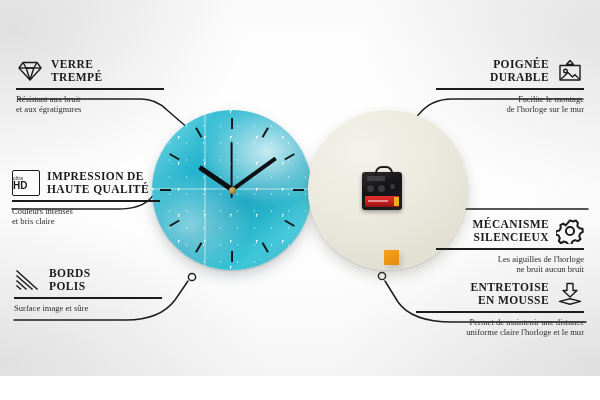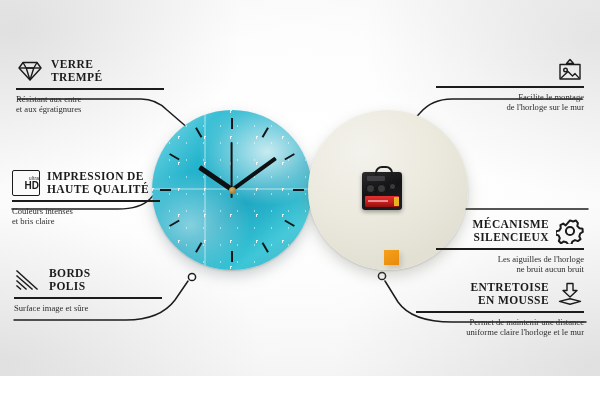--- a/index.html
+++ b/index.html
@@ -192,21 +192,21 @@
     white-space: pre-line;
   }
   .f-icon { flex: 0 0 auto; line-height: 0; }
 
   
   .hd-badge {
     width: 26px; height: 24px;
     border: 1.6px solid #1b1b1b;
     border-radius: 2px;
     display: flex; flex-direction: column;
-    align-items: flex-end; justify-content: center;
+    align-items: flex-start; justify-content: center;
     font-family: "Liberation Sans", sans-serif;
     color: #1b1b1b;
   }
   .hd-badge .u { font-size: 4.6px; letter-spacing: .2px; line-height: 5px; }
   .hd-badge .h { font-size: 10px; font-weight: bold; line-height: 10px; }
 </style>
 </head>
 <body>
 
 <div id="stage">
@@ -287,21 +287,21 @@
             <path d="M7 3.5 L10.2 9 L14 21"></path>
             <path d="M21 3.5 L17.8 9 L14 21"></path>
             <path d="M10.2 9 H17.8"></path>
           </g>
         </svg>
       </span>
       <span class="f-title">VERRE
 TREMPÉ</span>
     </div>
     <div class="f-rule"></div>
-    <div class="f-sub">Résistant aux entre
+    <div class="f-sub">Résistant aux bruit
 et aux égratignures</div>
   </div>
 
   <div class="feature left" style="left:12px; top:170px;">
     <div class="f-head">
       <span class="f-icon">
         <span class="hd-badge">
           <span class="u">ultra</span>
           <span class="h">HD</span>
         </span>
@@ -328,20 +328,22 @@
       </span>
       <span class="f-title">BORDS
 POLIS</span>
     </div>
     <div class="f-rule"></div>
     <div class="f-sub">Surface image et sûre</div>
   </div>
 
   <div class="feature right" style="left:436px; top:58px;">
     <div class="f-head">
+      <span class="f-title">POIGNÉE
+DURABLE</span>
       <span class="f-icon">
         <svg width="28" height="24" viewBox="0 0 28 24">
           <g fill="none" stroke="#1b1b1b" stroke-width="1.4" stroke-linejoin="round">
             <path d="M14 1.5 L10.5 5.5 H17.5 Z"></path>
             <rect x="4" y="6.5" width="20" height="14.5"></rect>
             <circle cx="9.5" cy="12" r="1.8"></circle>
             <path d="M4.6 20.4 L12 13.6 L16.5 18 L19 15.6 L23.4 20.4"></path>
           </g>
         </svg>
       </span>

